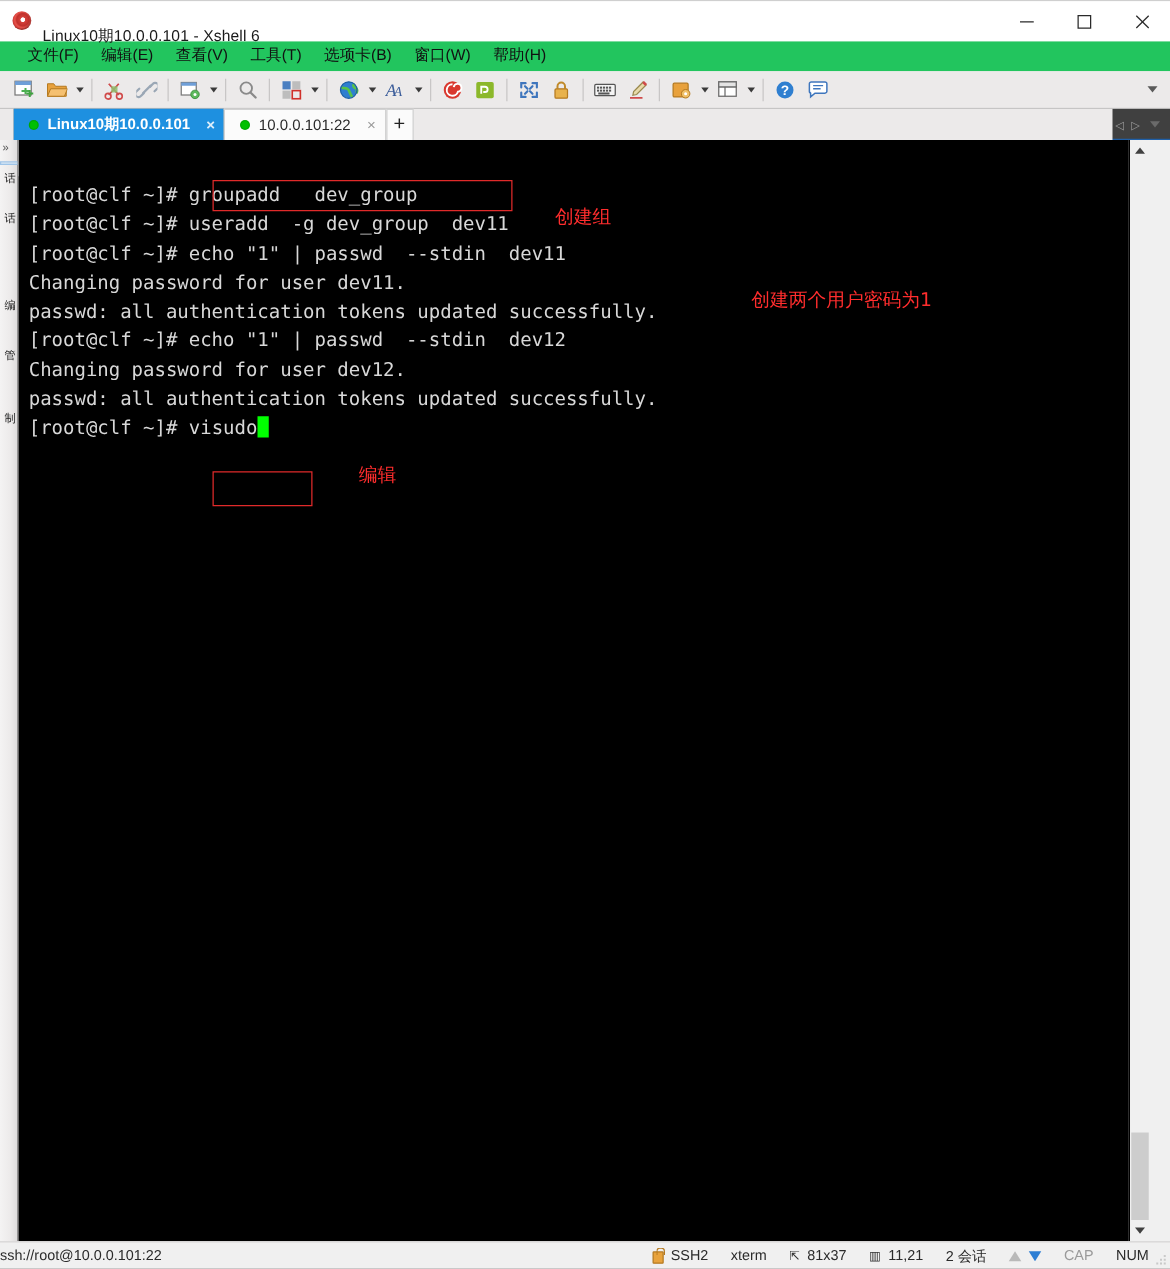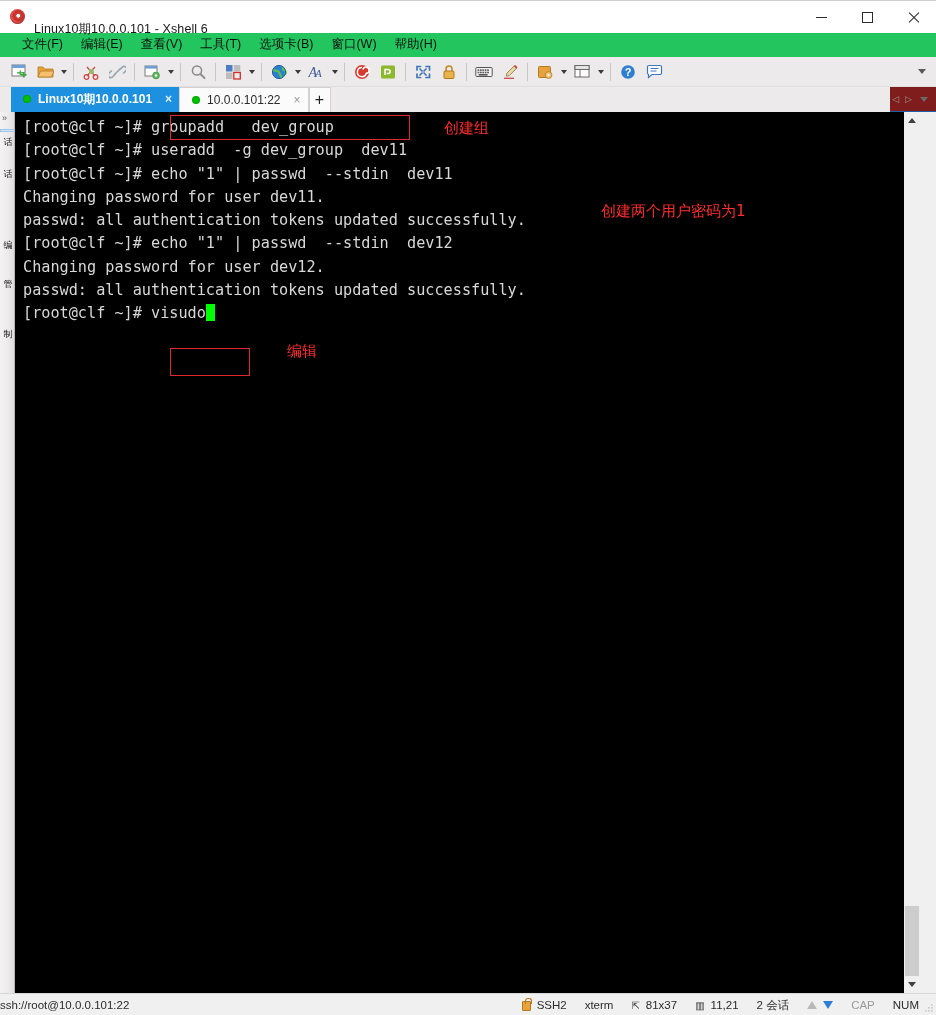--- a/index.html
+++ b/index.html
@@ -128,23 +128,23 @@
   .tb-overflow::after {
     content: "";
     border-left: 4px solid transparent;
     border-right: 4px solid transparent;
     border-top: 5px solid #5a5a5a;
   }
 
   
   .tabbar {
     height: 25px;
-    background: #7f1d1d;
-    display: flex;
-    align-items: center;
+    background: #404040;
+    display: flex;
+    align-items: flex-start;
     position: relative;
     flex: 0 0 auto;
     border-bottom: 1px solid #1f5fa8;
   }
   .tab-left-edge { width: 11px; height: 25px; background: #eceaea; }
   .tab {
     height: 25px;
     display: flex;
     align-items: center;
     padding: 0 4px 0 12px;
@@ -251,20 +251,21 @@
   .terminal {
     flex: 1 1 auto;
     background: #000000;
     position: relative;
     overflow: hidden;
     font-family: "DejaVu Sans Mono", "Liberation Mono", monospace;
     font-size: 15.2px;
     line-height: 23.3px;
     color: #d8d8d8;
     padding: 4px 0 0 8px;
+    margin-top: 29px;
   }
   .tline { white-space: pre; height: 23.3px; }
   .cursor-block {
     display: inline-block;
     width: 9.2px; height: 17px;
     background: #00ff00;
     vertical-align: -3px;
   }
   
   .anno-box {
@@ -634,21 +635,21 @@
       <div class="tline">[root@clf ~]# useradd  -g dev_group  dev11</div>
       <div class="tline">[root@clf ~]# echo "1" | passwd  --stdin  dev11</div>
       <div class="tline">Changing password for user dev11.</div>
       <div class="tline">passwd: all authentication tokens updated successfully.</div>
       <div class="tline">[root@clf ~]# echo "1" | passwd  --stdin  dev12</div>
       <div class="tline">Changing password for user dev12.</div>
       <div class="tline">passwd: all authentication tokens updated successfully.</div>
       <div class="tline"><span>[root@clf ~]# </span><span>visudo</span><span class="cursor-block"></span></div>
 
       <div class="anno-box" style="left:155px; top:3px; width:240px; height:25px;"></div>
-      <div class="anno-text" style="left:429px; top:5px;">创建组</div>
+      <div class="anno-text" style="left:429px; top:21px;">创建组</div>
       <div class="anno-text" style="left:586px; top:88px;">创建两个用户密码为1</div>
       <div class="anno-box" style="left:155px; top:236px; width:80px; height:28px;"></div>
       <div class="anno-text" style="left:272px; top:228px;">编辑</div>
     </div>
 
     <div class="term-scroll">
       <div class="sb-btn">
           <div class="up"></div>
         </div>
       <div class="sb-track">

